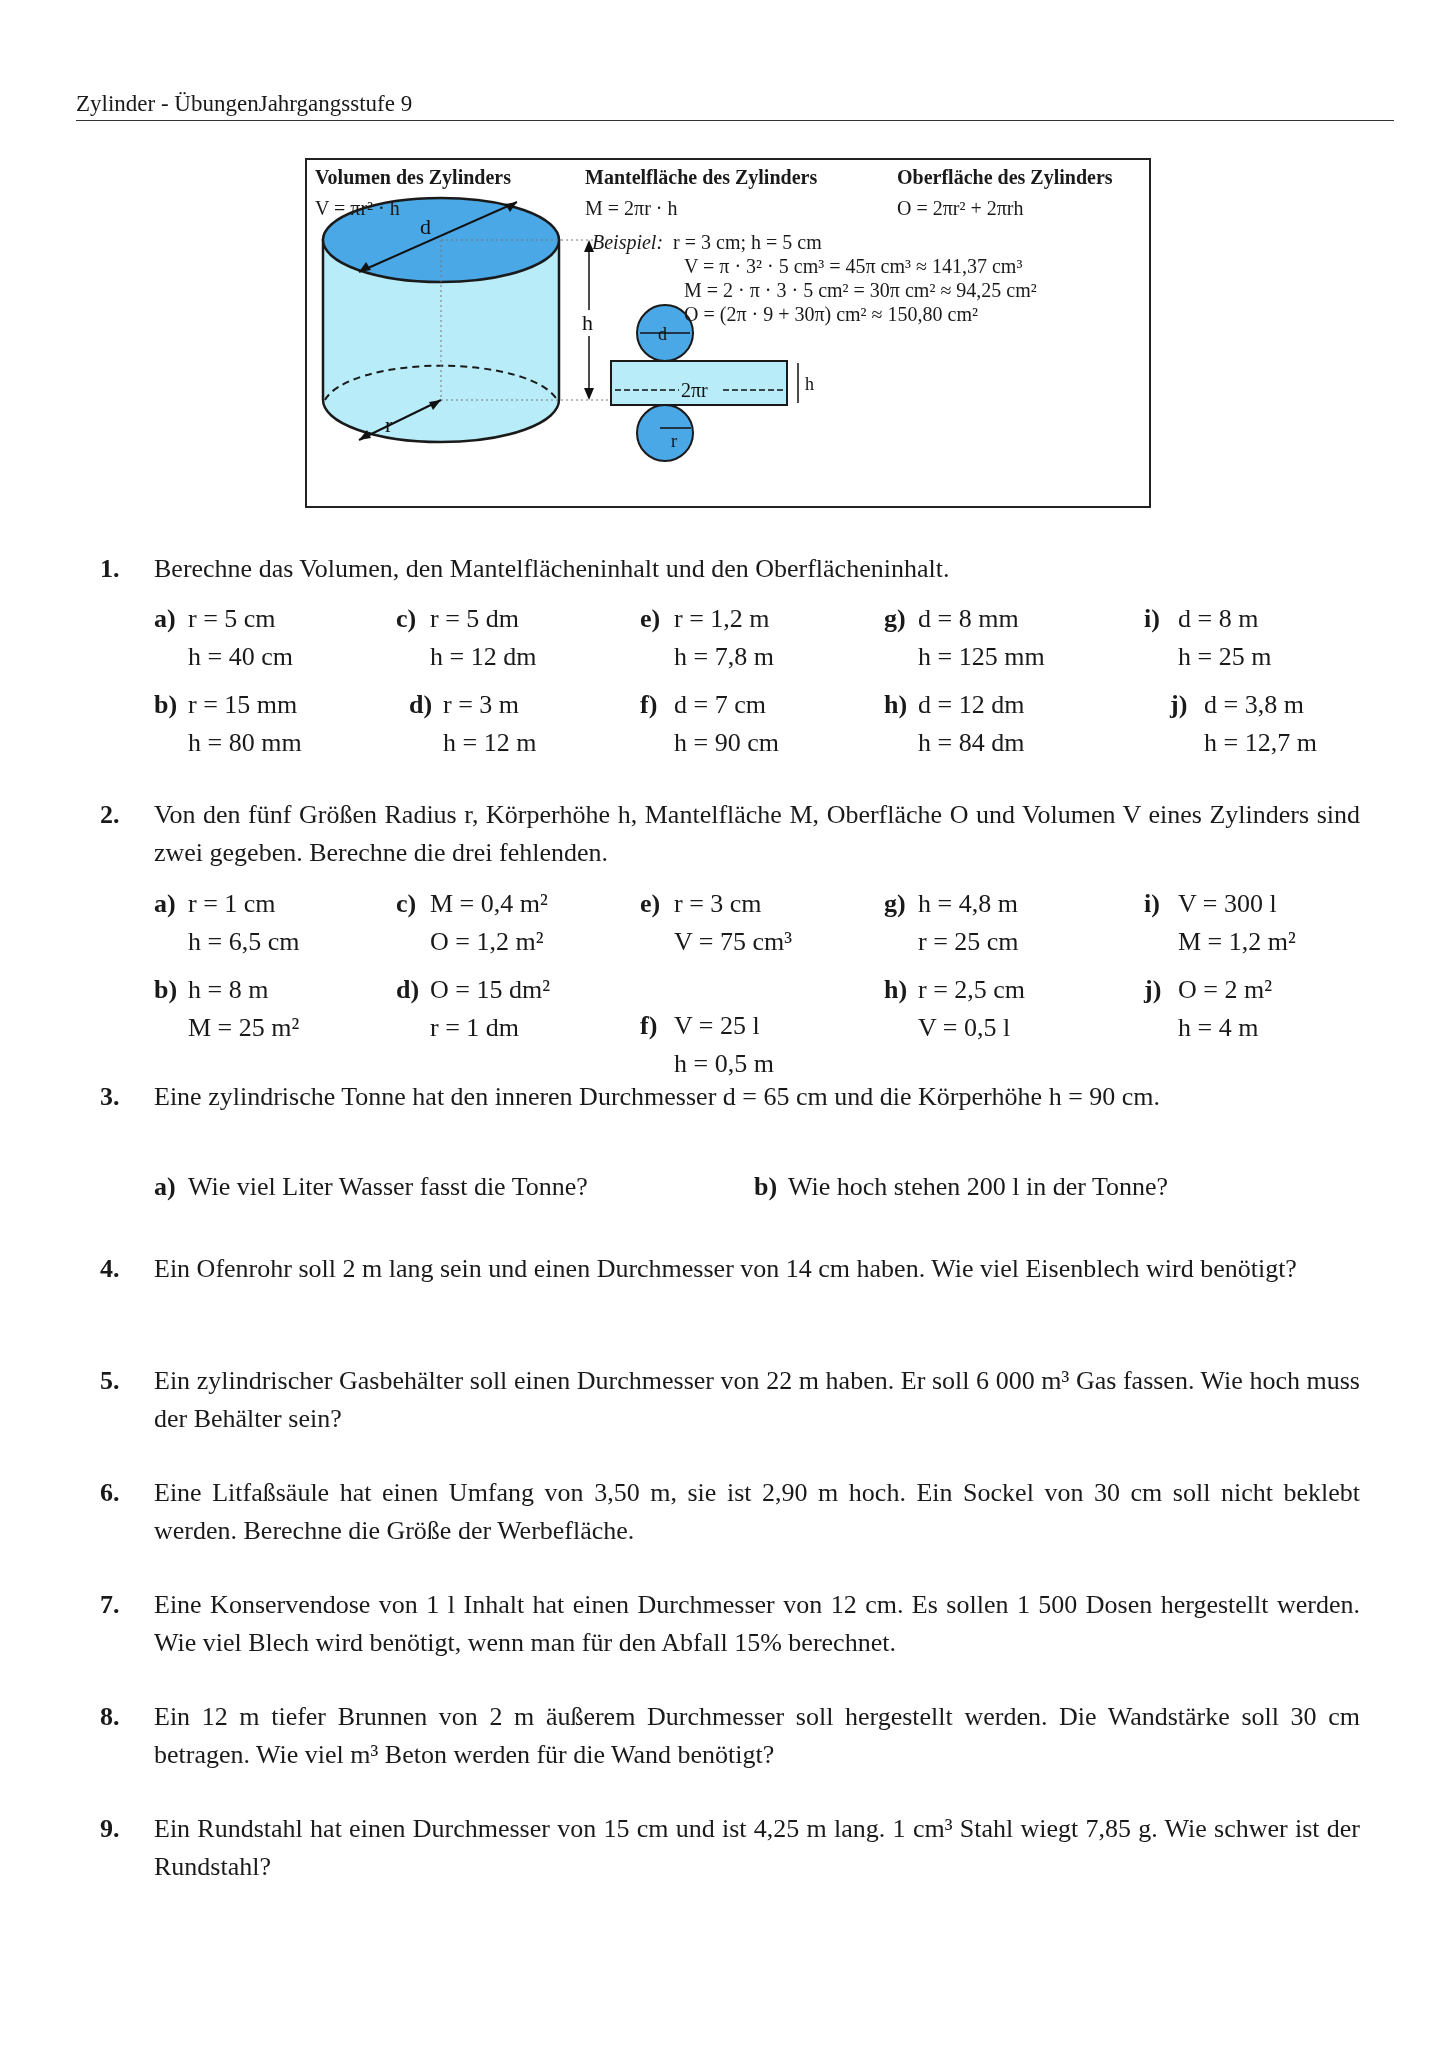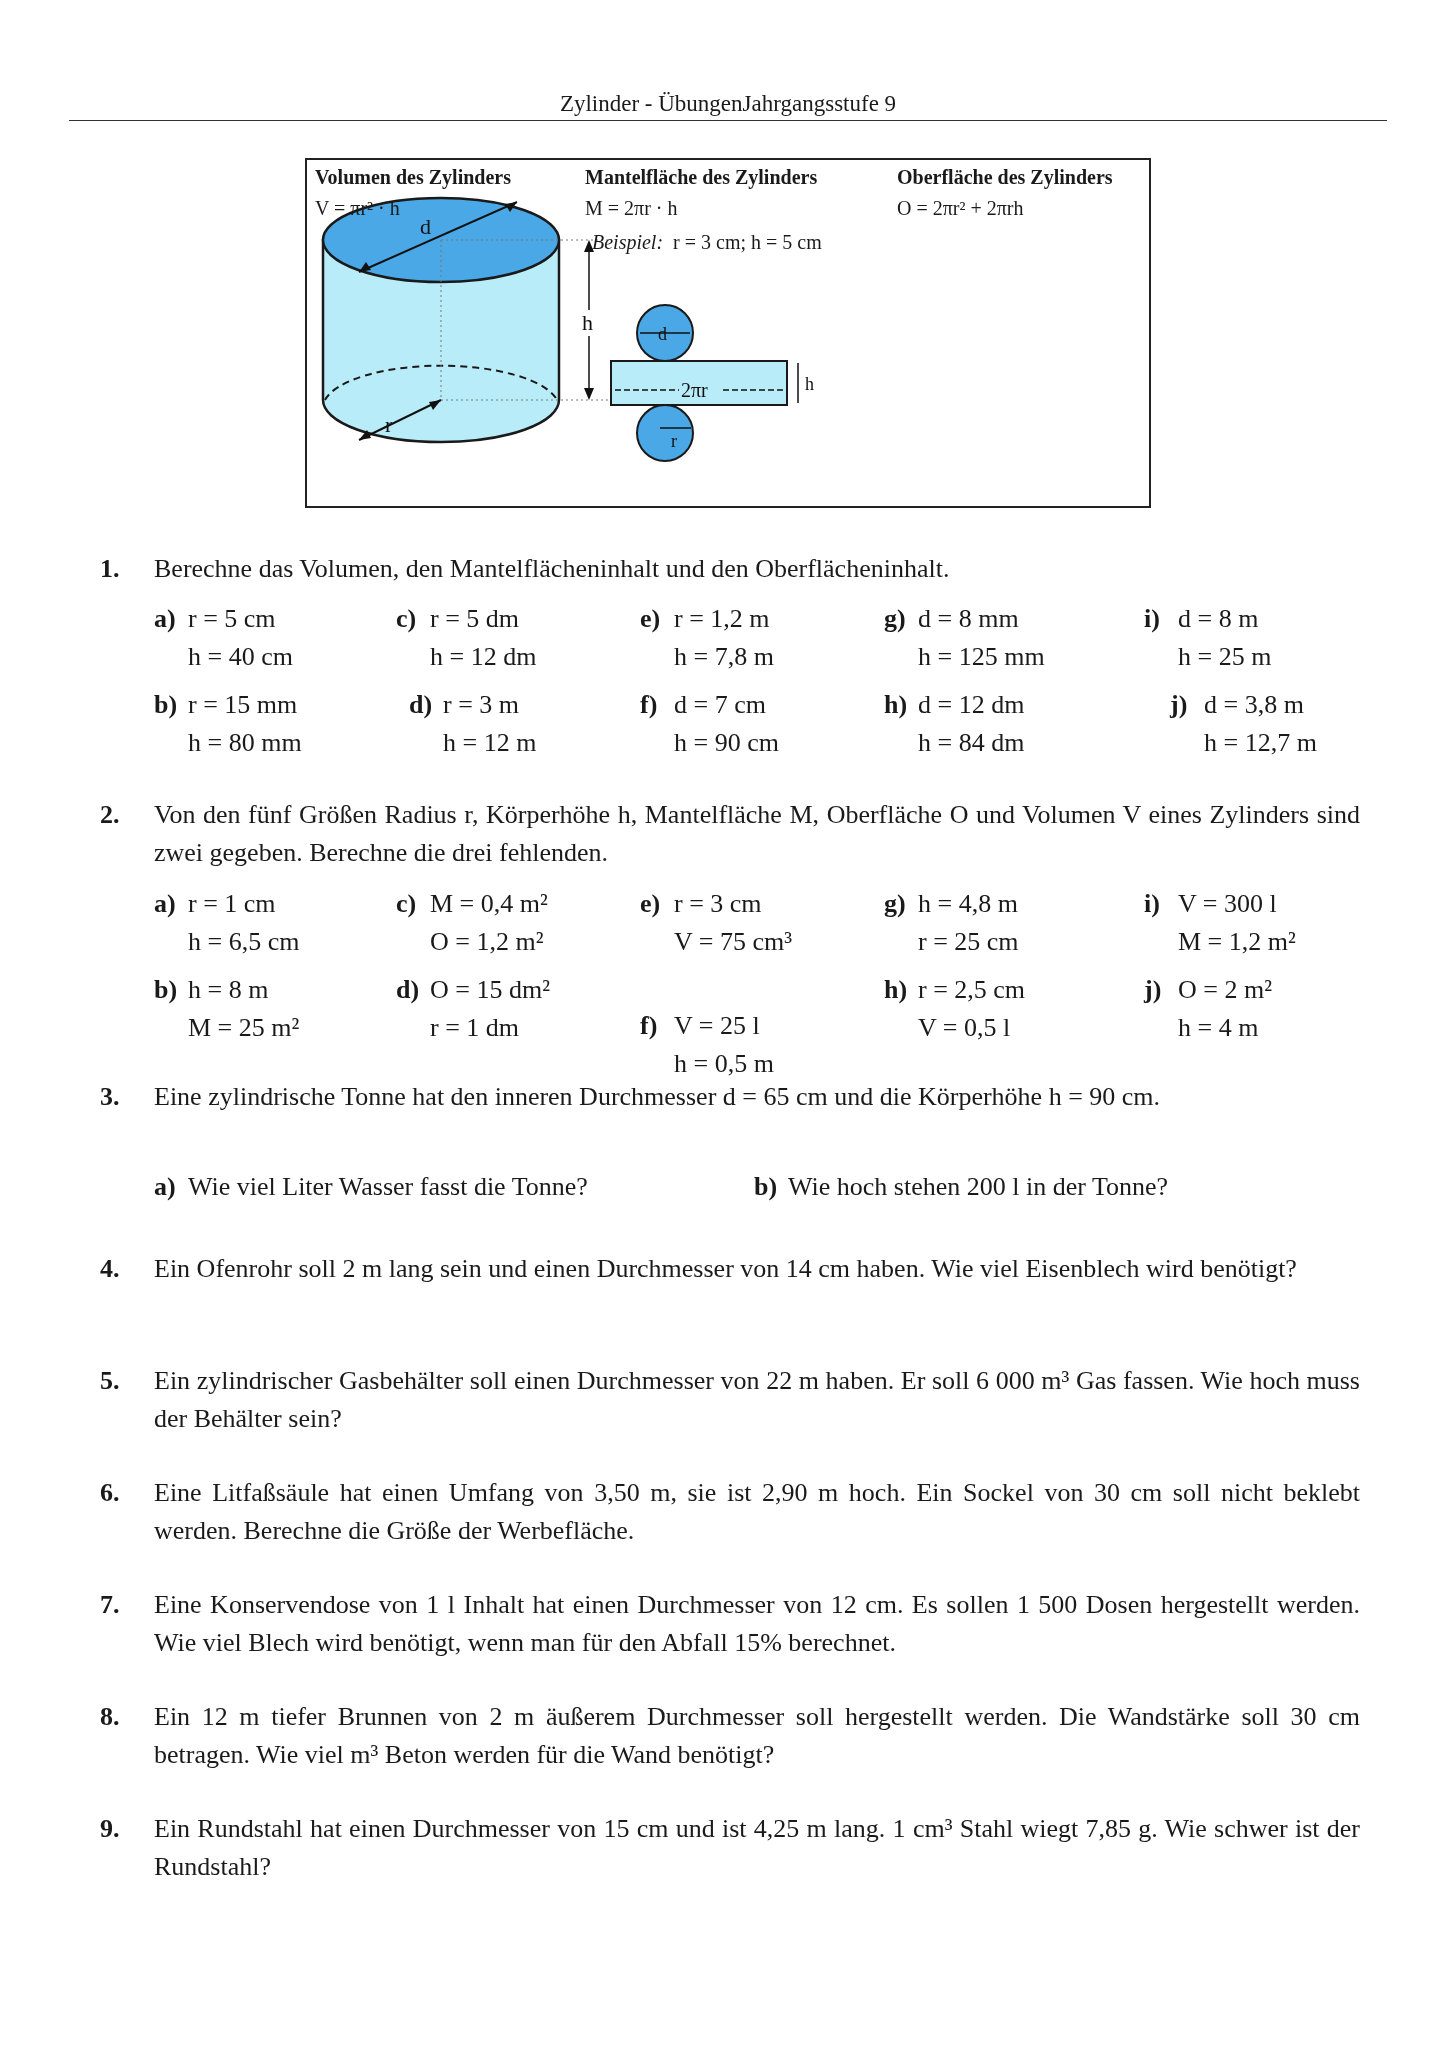--- a/index.html
+++ b/index.html
@@ -1,23 +1,23 @@
 <!DOCTYPE html>
 <html><head>
 <meta charset="utf-8">
 <style>
   html, body { margin: 0; padding: 0; background: #ffffff; }
   body {
     width: 1448px; height: 2048px; position: relative; overflow: hidden;
     font-family: "Liberation Serif", "DejaVu Serif", serif; color: #1a1a1a;
   }
   .header {
-    position: absolute; left: 69px; top: 86px; width: 1318px; height: 34px;
+    position: absolute; left: 76px; top: 86px; width: 1318px; height: 34px;
     border-bottom: 1.5px solid #333;
-    font-size: 23px; display: flex; justify-content: center; align-items: flex-end;
+    font-size: 23px; display: flex; justify-content: flex-start; align-items: flex-end;
   }
   .header span { padding-bottom: 3px; }
 
   
   .fbox {
     position: absolute; left: 305px; top: 158px; width: 846px; height: 350px;
     border: 2px solid #222; box-sizing: border-box;
   }
   .fbox .col { position: absolute; top: 6px; font-size: 20px; }
   .fbox .col .t { font-weight: bold; }
@@ -92,20 +92,25 @@
   <div class="col col2">
     <div class="t">Mantelfläche des Zylinders</div>
     <div class="f">M = 2πr · h</div>
   </div>
   <div class="col col3">
     <div class="t">Oberfläche des Zylinders</div>
     <div class="f">O = 2πr² + 2πrh</div>
   </div>
   <div class="example">
     <div><span class="lbl">Beispiel:</span>&nbsp;&nbsp;<span>r = 3 cm;  h = 5 cm</span></div>
+    <div class="lines">
+      <div>V = π · 3² · 5 cm³ = 45π cm³ ≈ 141,37 cm³</div>
+      <div>M = 2 · π · 3 · 5 cm² = 30π cm² ≈ 94,25 cm²</div>
+      <div>O = (2π · 9 + 30π) cm² ≈ 150,80 cm²</div>
+    </div>
   </div>
 </div>
 
 <div class="ex" style="top:550px;">
   <span class="num">1.</span>
   <div class="body">Berechne das Volumen, den Mantelflächeninhalt und den Oberflächeninhalt.</div>
 </div>
 <div class="grid" style="left:154px; top:600px;">
   <div class="cell" style="left:0;top:0;"><span class="lt">a)</span><span>r =  5 cm</span><span class="l2">h = 40 cm</span></div>
   <div class="cell" style="left:242px;top:0;"><span class="lt">c)</span><span>r =  5 dm</span><span class="l2">h = 12 dm</span></div>

